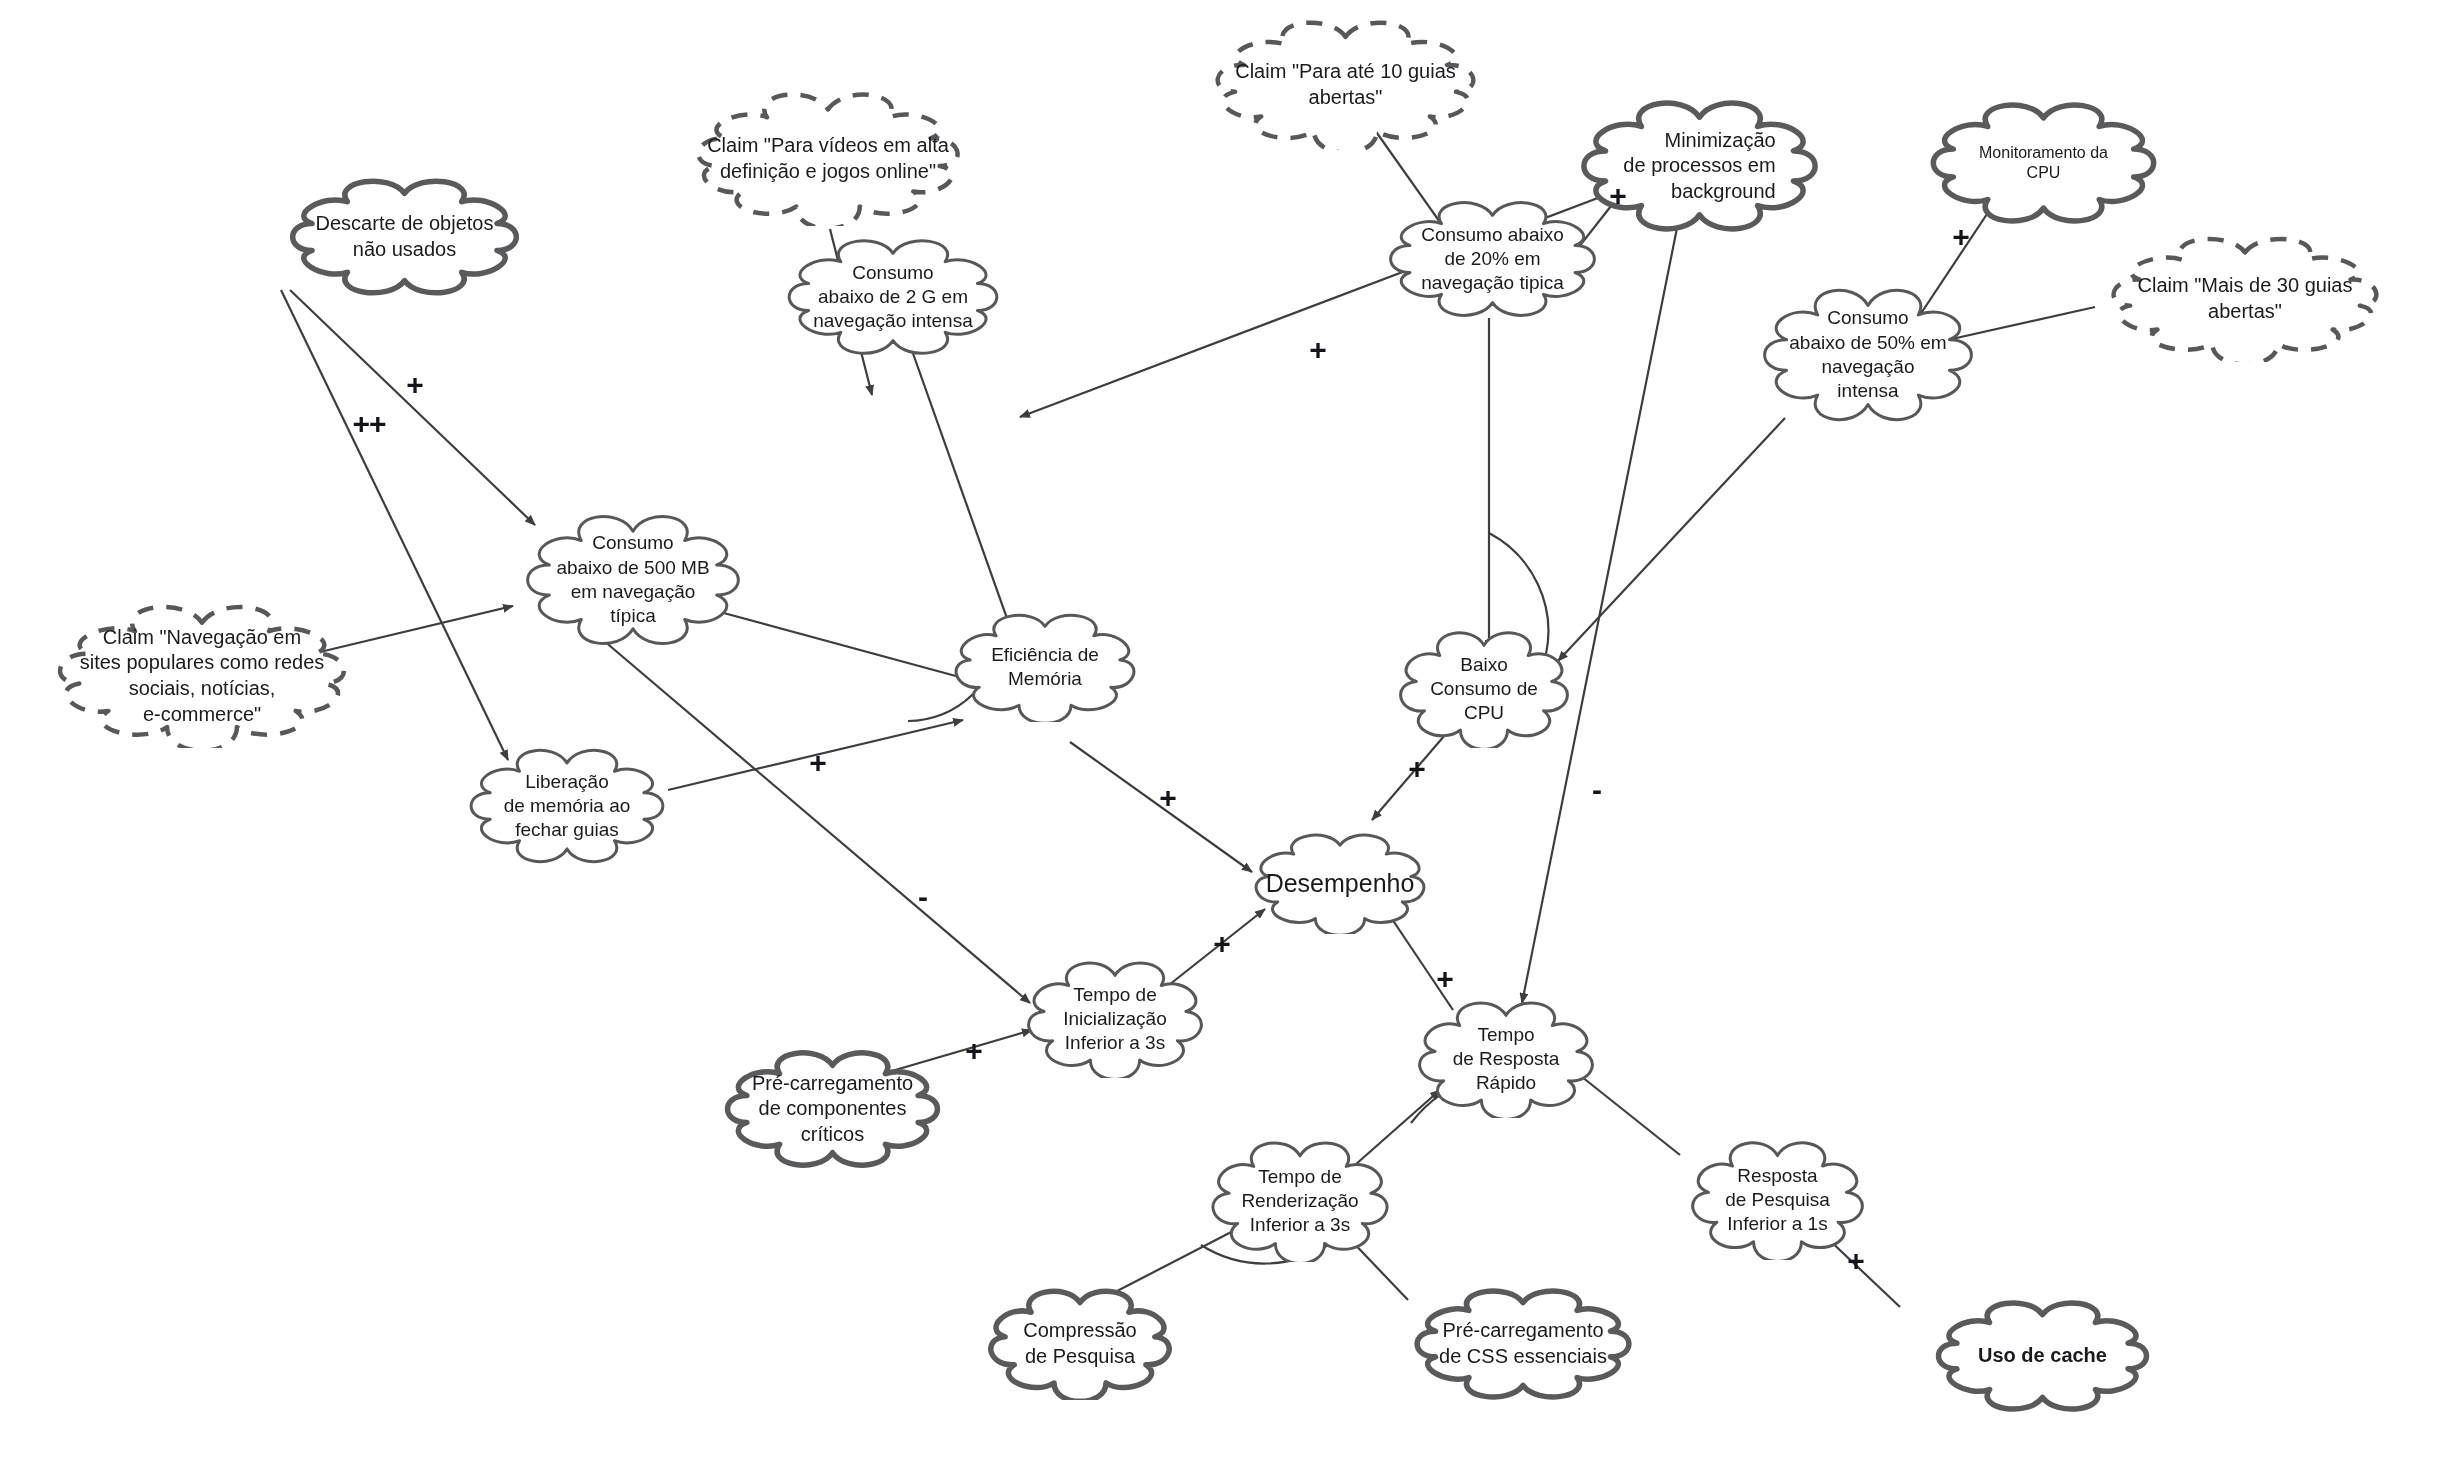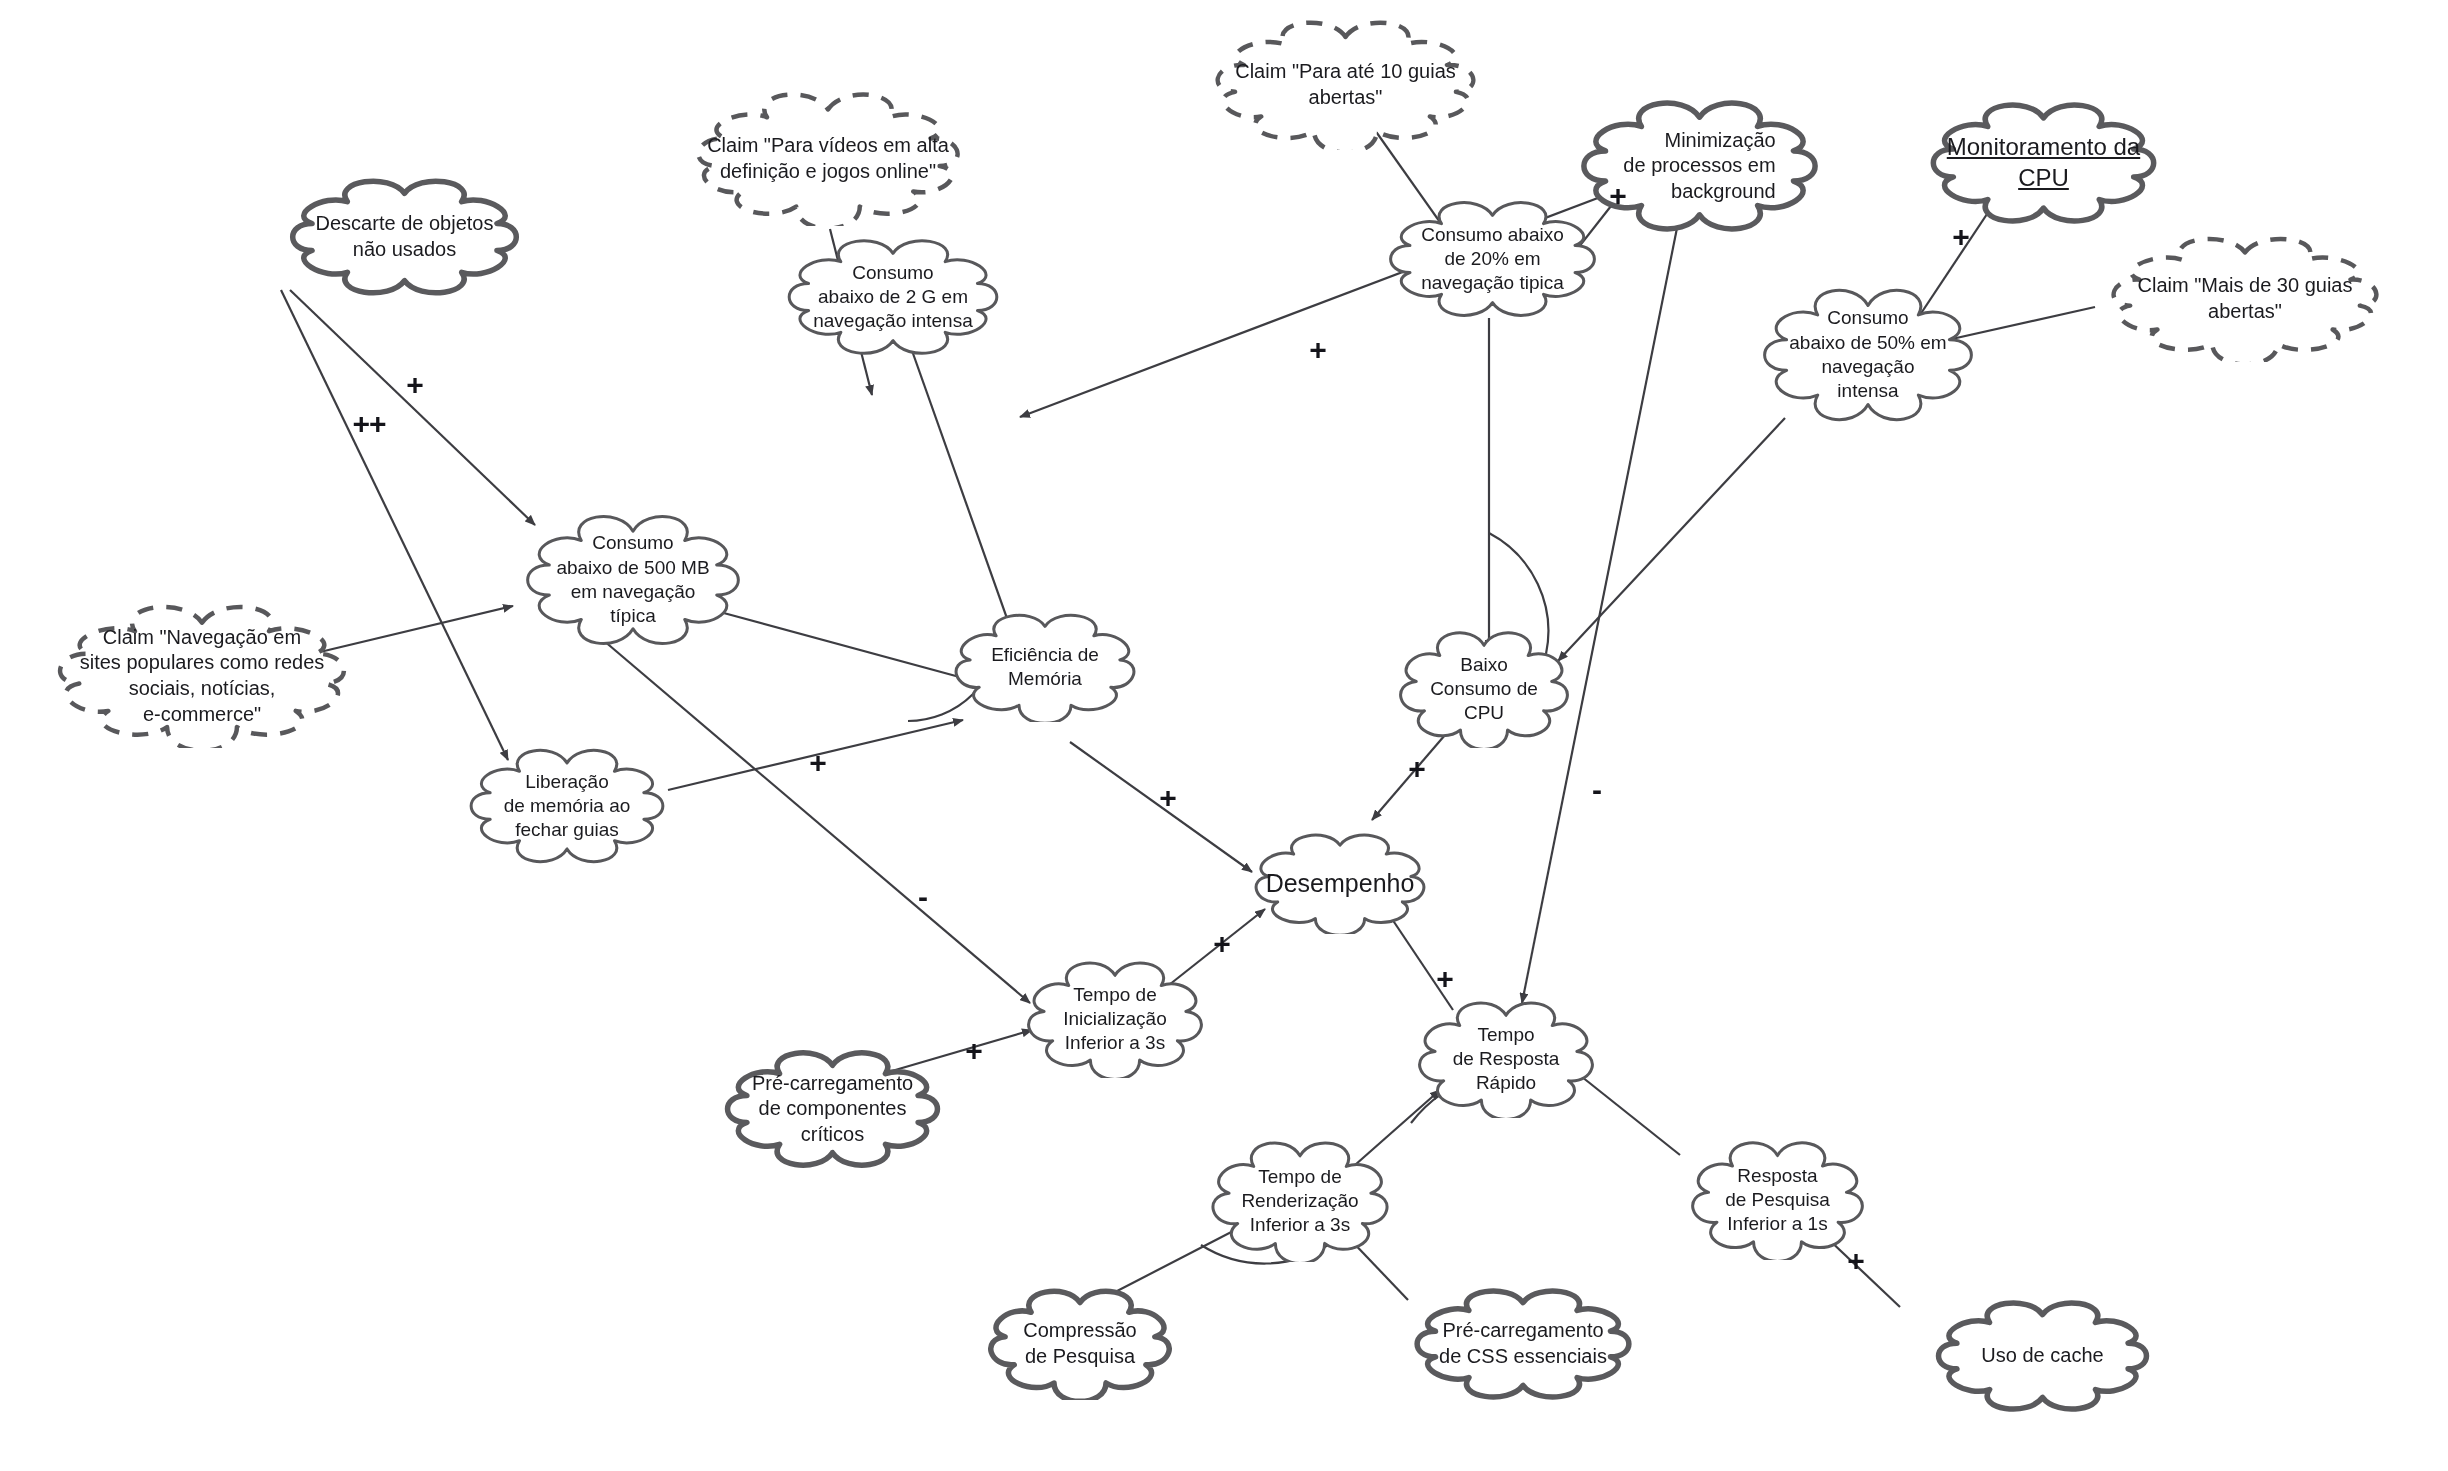--- a/index.html
+++ b/index.html
@@ -143,21 +143,21 @@
           <path d="M 123.50 17.16 C 139.36 -6.97, 197.43 2.36, 181.57 26.49 C 208.75 16.73, 244.64 41.15, 217.46 50.91 C 246.34 50.91, 246.34 81.09, 217.46 81.09 C 244.64 90.85, 208.75 115.27, 181.57 105.51 C 197.43 129.64, 139.36 138.97, 123.50 114.84 C 107.64 138.97, 49.57 129.64, 65.43 105.51 C 38.25 115.27, 2.36 90.85, 29.54 81.09 C 0.66 81.09, 0.66 50.91, 29.54 50.91 C 2.36 41.15, 38.25 16.73, 65.43 26.49 C 49.57 2.36, 107.64 -6.97, 123.50 17.16 Z" fill="#ffffff" stroke="#5a5a5d" stroke-width="5.5" stroke-linejoin="round"></path>
         </svg>
         <div class="label" style="font-size: 20px; text-align: right;">Minimização
 de processos em
 background</div>
       </div>
       <div class="node node-operationalizing" style="left: 1925px; top: 102px; width: 237px; height: 122px;">
         <svg class="cloud-svg" viewBox="0 0 237 122" preserveAspectRatio="none">
           <path d="M 118.50 15.86 C 133.54 -6.18, 189.26 2.44, 174.22 24.48 C 199.44 15.76, 233.88 38.33, 208.66 47.05 C 235.35 47.05, 235.35 74.95, 208.66 74.95 C 233.88 83.67, 199.44 106.24, 174.22 97.52 C 189.26 119.56, 133.54 128.18, 118.50 106.14 C 103.46 128.18, 47.74 119.56, 62.78 97.52 C 37.56 106.24, 3.12 83.67, 28.34 74.95 C 1.65 74.95, 1.65 47.05, 28.34 47.05 C 3.12 38.33, 37.56 15.76, 62.78 24.48 C 47.74 2.44, 103.46 -6.18, 118.50 15.86 Z" fill="#ffffff" stroke="#5a5a5d" stroke-width="5.5" stroke-linejoin="round"></path>
         </svg>
-        <div class="label" style="font-size: 24px; text-decoration: underline;">Monitoramento da
+        <div class="label" style="font-size: 16px;">Monitoramento da
 CPU</div>
       </div>
       <div class="node node-softgoal" style="left: 782px; top: 238px; width: 222px; height: 118px;">
         <svg class="cloud-svg" viewBox="0 0 222 118" preserveAspectRatio="none">
           <path d="M 111.00 15.34 C 125.23 -6.19, 177.43 2.14, 163.20 23.68 C 187.50 15.00, 219.76 36.83, 195.45 45.51 C 221.27 45.51, 221.27 72.49, 195.45 72.49 C 219.76 81.17, 187.50 103.00, 163.20 94.32 C 177.43 115.86, 125.23 124.19, 111.00 102.66 C 96.77 124.19, 44.57 115.86, 58.80 94.32 C 34.50 103.00, 2.24 81.17, 26.55 72.49 C 0.73 72.49, 0.73 45.51, 26.55 45.51 C 2.24 36.83, 34.50 15.00, 58.80 23.68 C 44.57 2.14, 96.77 -6.19, 111.00 15.34 Z" fill="#ffffff" stroke="#58585b" stroke-width="3" stroke-linejoin="round"></path>
         </svg>
         <div class="label" style="font-size: 19px;">Consumo
 abaixo de 2 G em
 navegação intensa</div>
       </div>
@@ -283,21 +283,21 @@
         <svg class="cloud-svg" viewBox="0 0 230 112" preserveAspectRatio="none">
           <path d="M 115.00 14.56 C 129.33 -5.31, 183.41 2.60, 169.08 22.47 C 192.36 14.85, 225.78 35.57, 202.50 43.19 C 227.00 43.19, 227.00 68.81, 202.50 68.81 C 225.78 76.43, 192.36 97.15, 169.08 89.53 C 183.41 109.40, 129.33 117.31, 115.00 97.44 C 100.67 117.31, 46.59 109.40, 60.92 89.53 C 37.64 97.15, 4.22 76.43, 27.50 68.81 C 3.00 68.81, 3.00 43.19, 27.50 43.19 C 4.22 35.57, 37.64 14.85, 60.92 22.47 C 46.59 2.60, 100.67 -5.31, 115.00 14.56 Z" fill="#ffffff" stroke="#5a5a5d" stroke-width="5.5" stroke-linejoin="round"></path>
         </svg>
         <div class="label" style="font-size: 20px;">Pré-carregamento
 de CSS essenciais</div>
       </div>
       <div class="node node-operationalizing" style="left: 1930px; top: 1300px; width: 225px; height: 112px;">
         <svg class="cloud-svg" viewBox="0 0 225 112" preserveAspectRatio="none">
           <path d="M 112.50 14.56 C 126.63 -5.46, 179.53 2.46, 165.40 22.47 C 188.64 14.70, 221.33 35.42, 198.10 43.19 C 222.60 43.19, 222.60 68.81, 198.10 68.81 C 221.33 76.58, 188.64 97.30, 165.40 89.53 C 179.53 109.54, 126.63 117.46, 112.50 97.44 C 98.37 117.46, 45.47 109.54, 59.60 89.53 C 36.36 97.30, 3.67 76.58, 26.90 68.81 C 2.40 68.81, 2.40 43.19, 26.90 43.19 C 3.67 35.42, 36.36 14.70, 59.60 22.47 C 45.47 2.46, 98.37 -5.46, 112.50 14.56 Z" fill="#ffffff" stroke="#5a5a5d" stroke-width="5.5" stroke-linejoin="round"></path>
         </svg>
-        <div class="label" style="font-size: 20px;">Uso de cache</div>
+        <div class="label" style="font-size: 20px; font-weight: bold;">Uso de cache</div>
       </div>
     </div>
   <div id="contrib-layer" style="position:absolute;left:0;top:0;width:2448px;height:1471px;">
       <span class="contrib plus" style="left: 415px; top: 385px;">+</span>
       <span class="contrib plusplus" style="left: 369px; top: 424px;">++</span>
       <span class="contrib plus" style="left: 1318px; top: 350px;">+</span>
       <span class="contrib plus" style="left: 1618px; top: 196px;">+</span>
       <span class="contrib plus" style="left: 1961px; top: 237px;">+</span>
       <span class="contrib plus" style="left: 818px; top: 763px;">+</span>
       <span class="contrib minus" style="left: 923px; top: 897px;">-</span>

